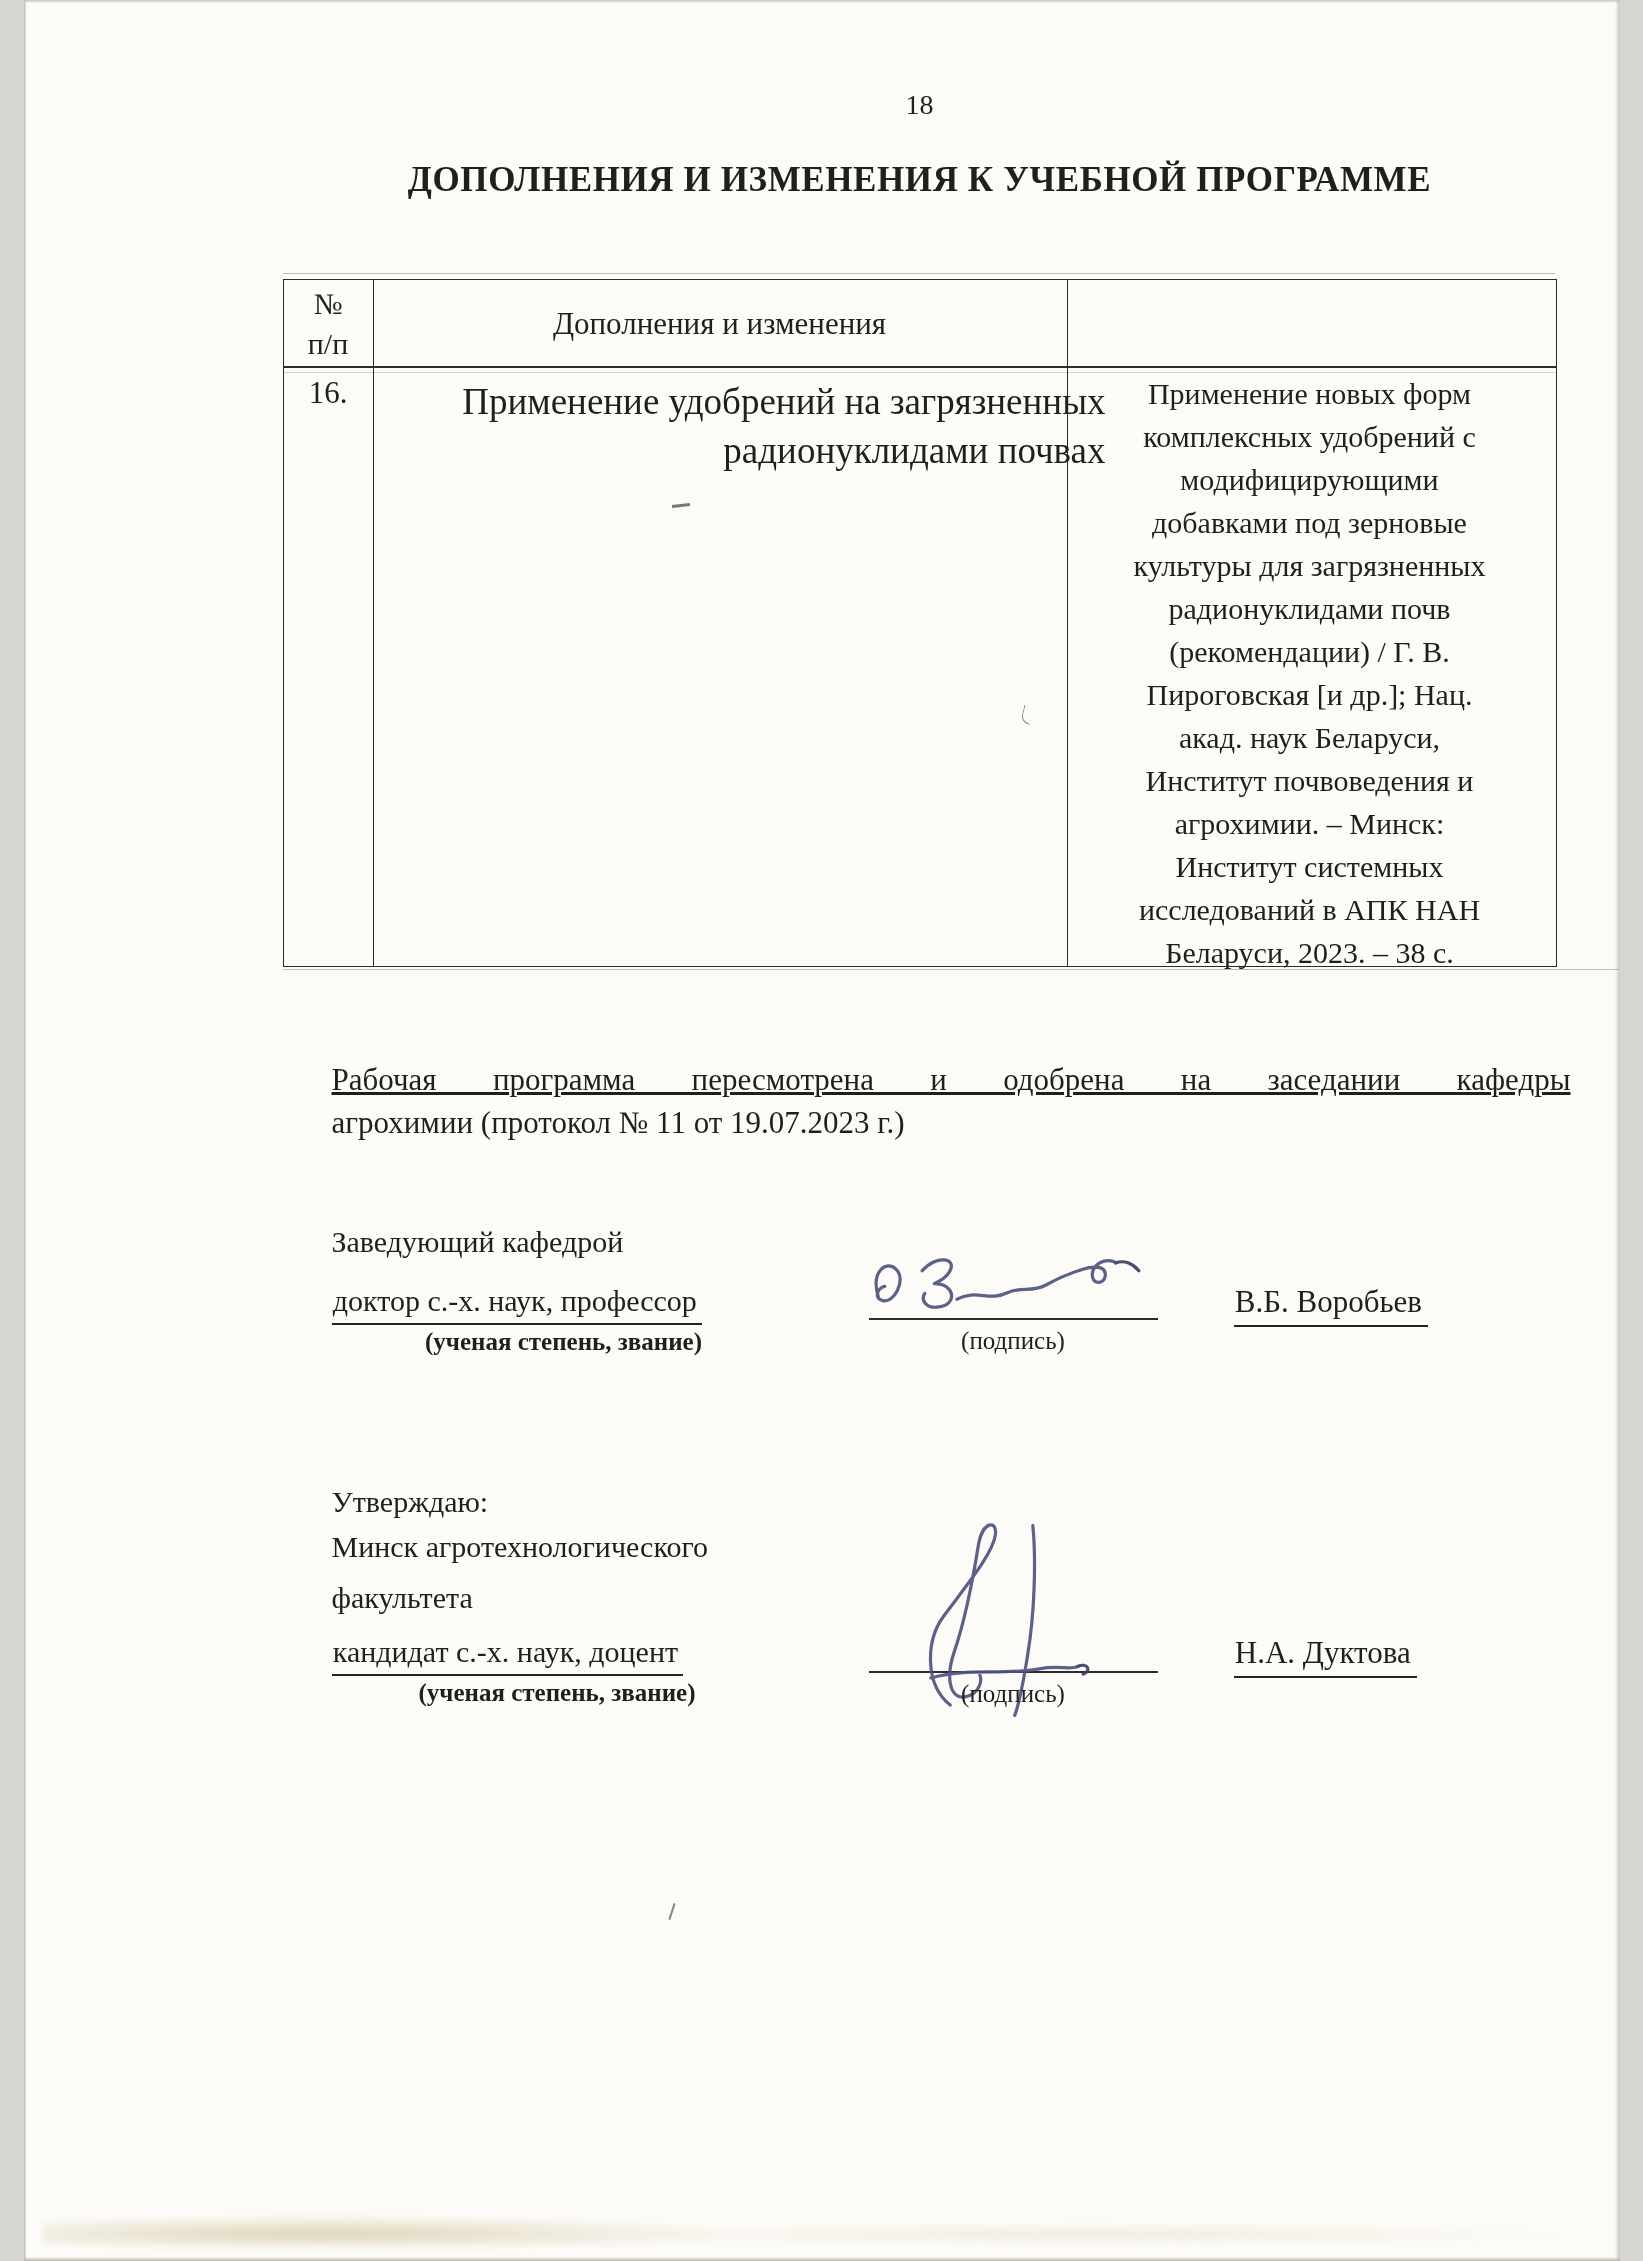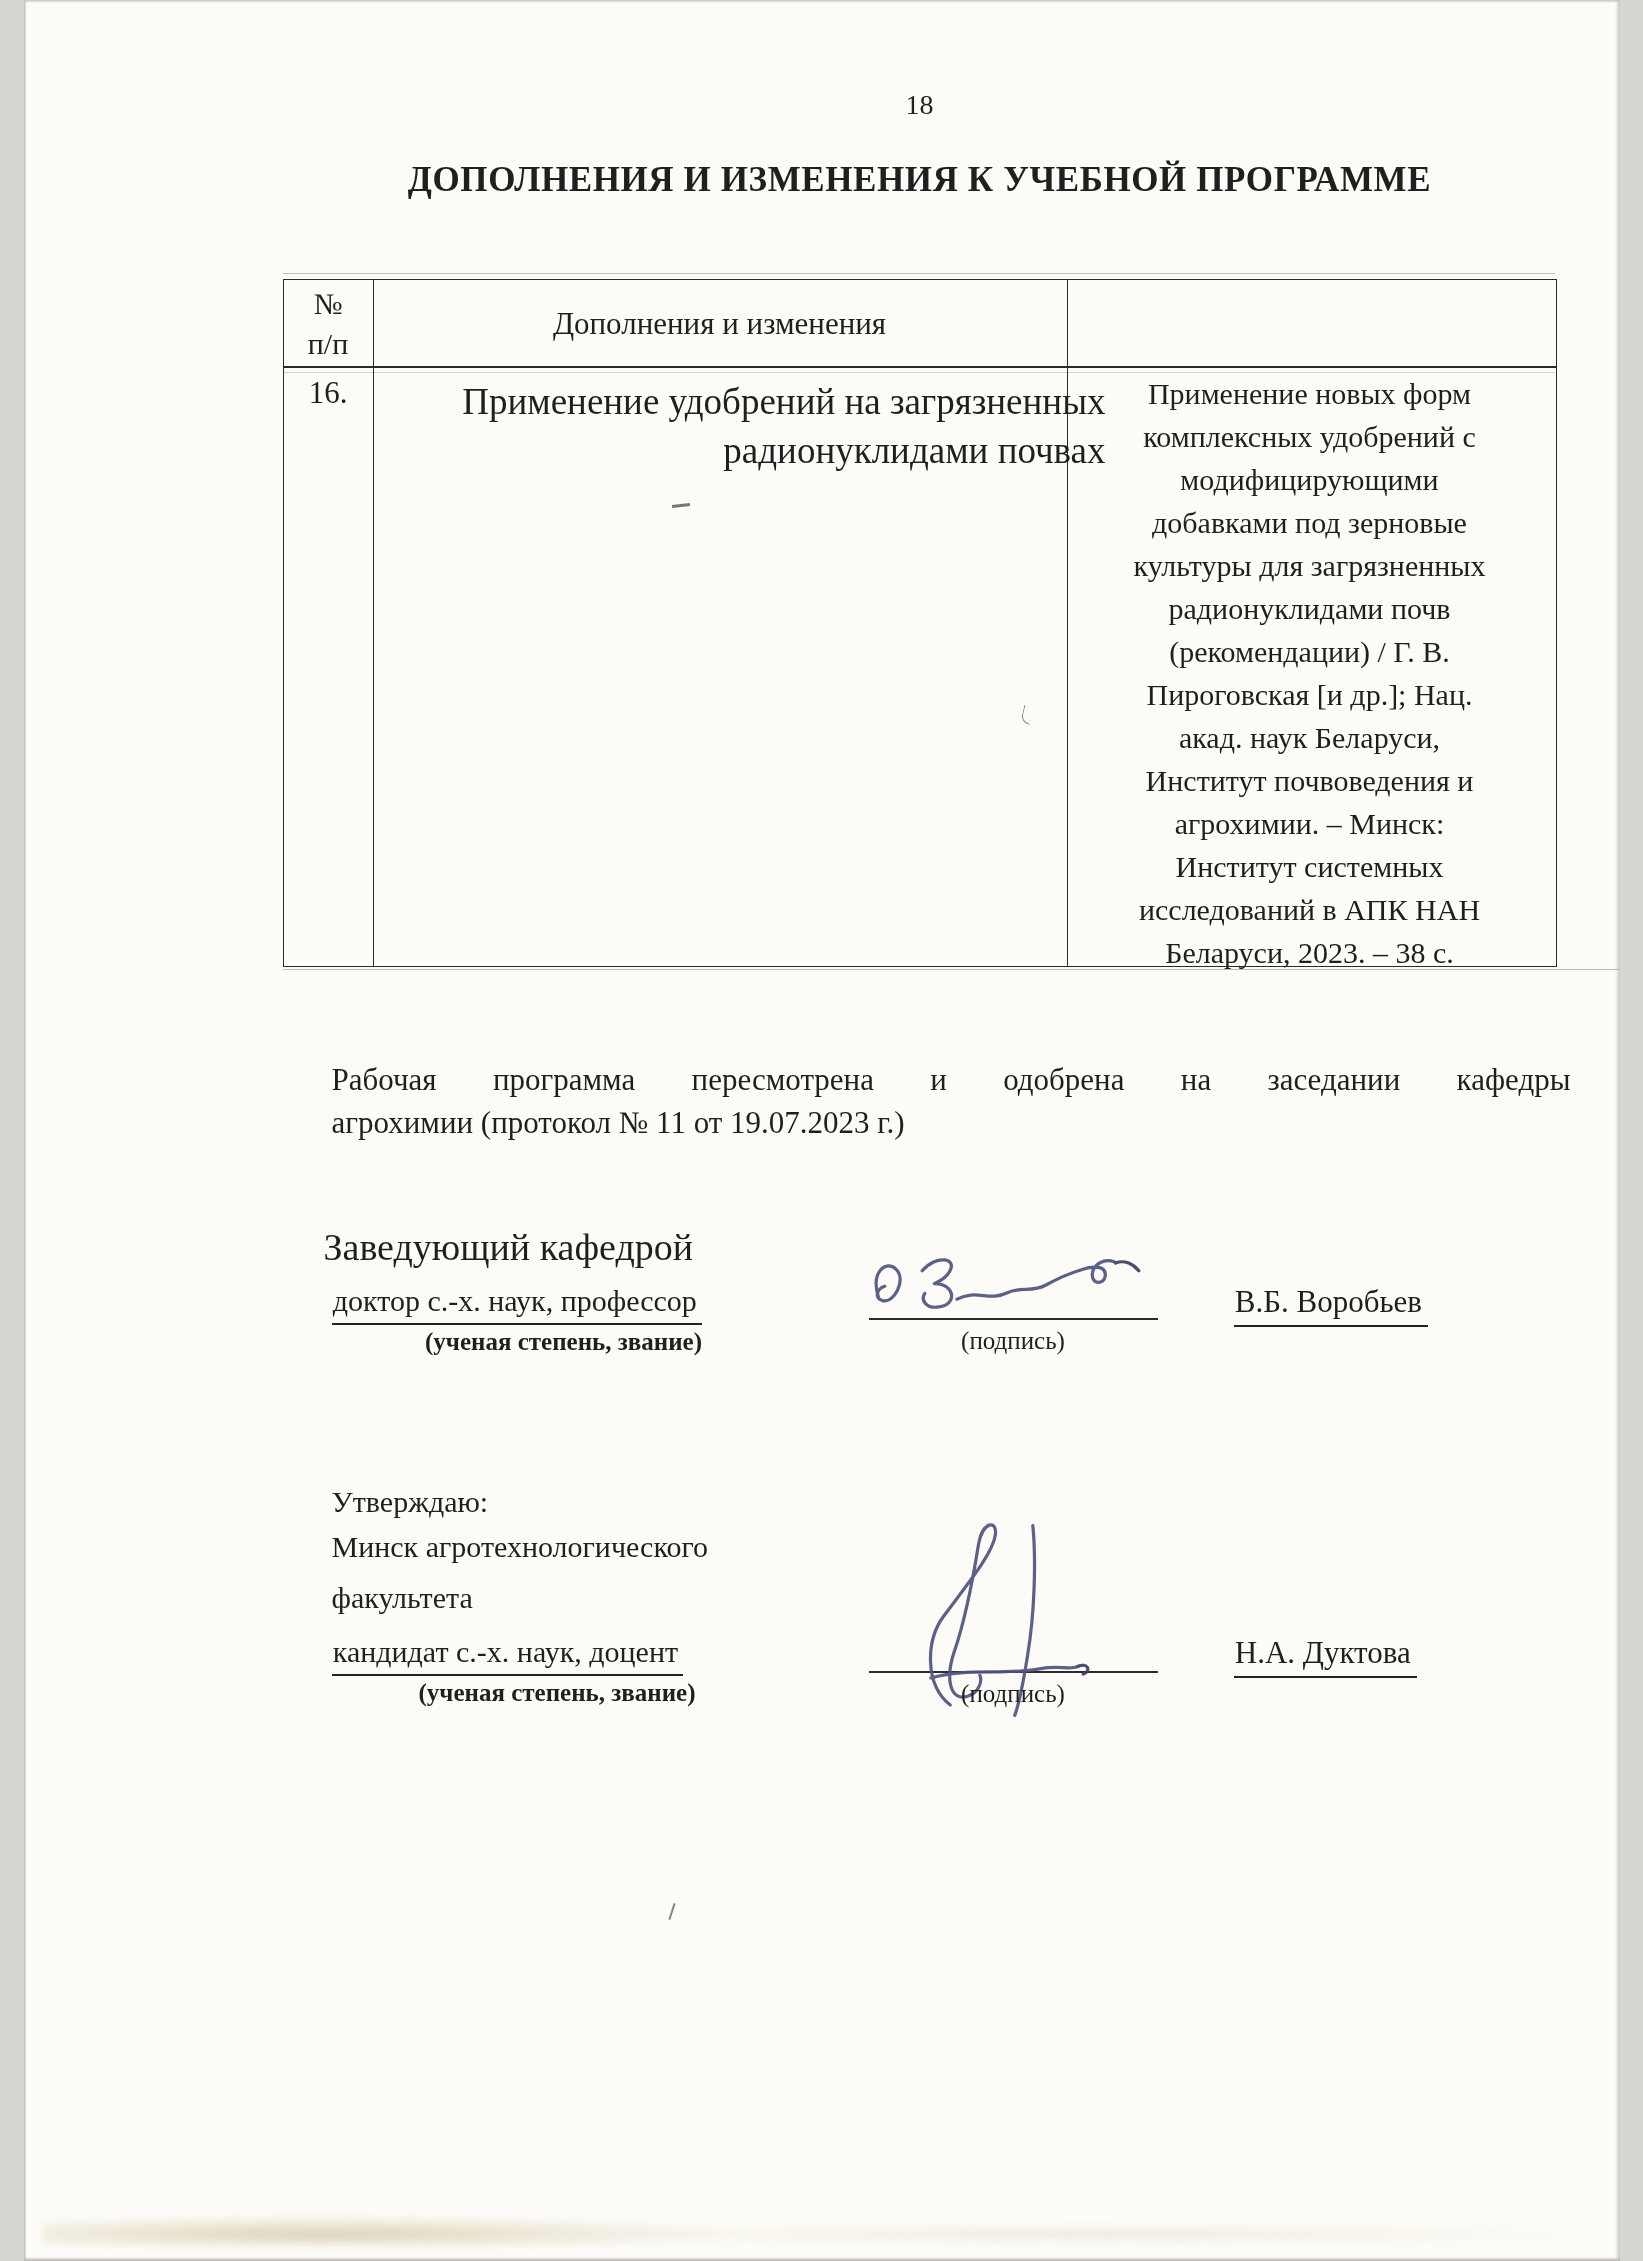--- a/index.html
+++ b/index.html
@@ -53,24 +53,24 @@
     justify-content:center;font-size:31px;}
   .hdr-c3{left:784px;top:0;width:484px;height:88px;display:flex;align-items:center;
     justify-content:center;font-size:31px;}
   .row-num{left:0;top:95px;width:89px;font-size:31px;text-align:center;}
   .row-change{left:91px;top:97px;width:690px;font-size:37px;line-height:49px;
     text-align:right;white-space:pre-line;margin-left:41px;}
   .row-basis{left:784px;top:92px;width:484px;font-size:30px;line-height:43px;
     text-align:center;white-space:pre-line;}
 
   .paragraph{left:308px;top:1058px;width:1239px;font-size:31px;line-height:43px;}
-  .paragraph .l1{text-align:justify;text-align-last:justify;}
+  .paragraph .l1{text-align:justify;text-align-last:justify;text-decoration:underline;}
   .paragraph .l2{text-align:left;}
 
-  .sig-role{left:300px;top:1225px;font-size:38px;}
+  .sig-role{left:308px;top:1225px;font-size:30px;}
   .sig-degree1{left:308px;top:1284px;font-size:30px;border-bottom:2.6px solid #23221f;
     padding:0 5.2px 5.2px 1.3px;}
   .sig-deg-cap1{left:308px;top:1328px;width:464px;font-size:25px;font-weight:bold;text-align:center;}
   .sig-line1{left:845px;top:1318px;width:289px;height:1.9px;background:#2c2b29;}
   .sig-svg1{left:835px;top:1232px;}
   .sig-cap1{left:845px;top:1327px;width:289px;font-size:25px;text-align:center;}
   .sig-name1{left:1210px;top:1284px;font-size:31px;border-bottom:2.6px solid #23221f;
     padding:0 6.4px 5.2px 1.3px;}
 
   .approve-head{left:308px;top:1485px;font-size:30px;}

